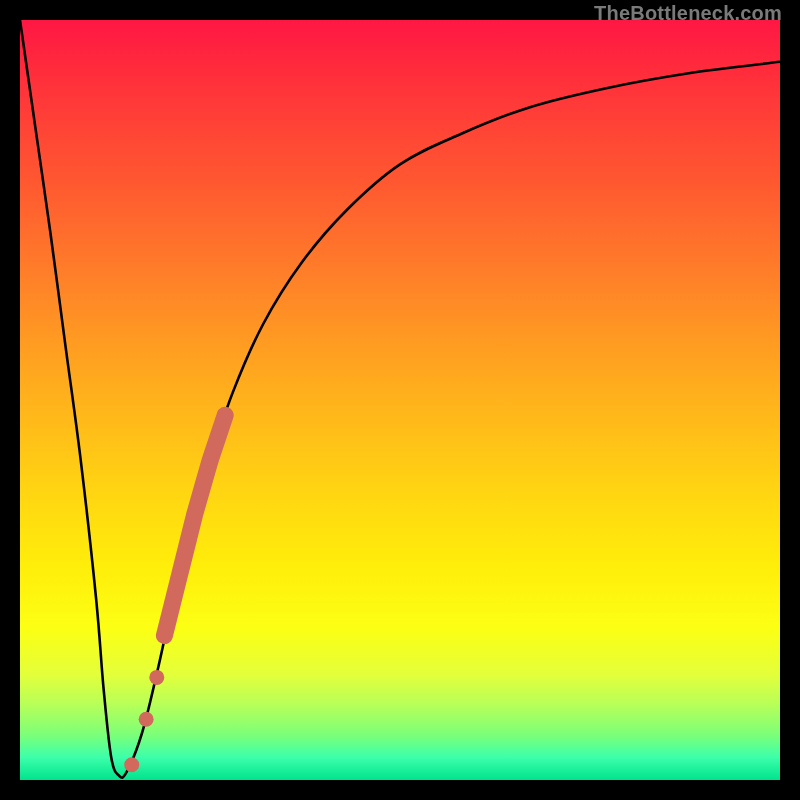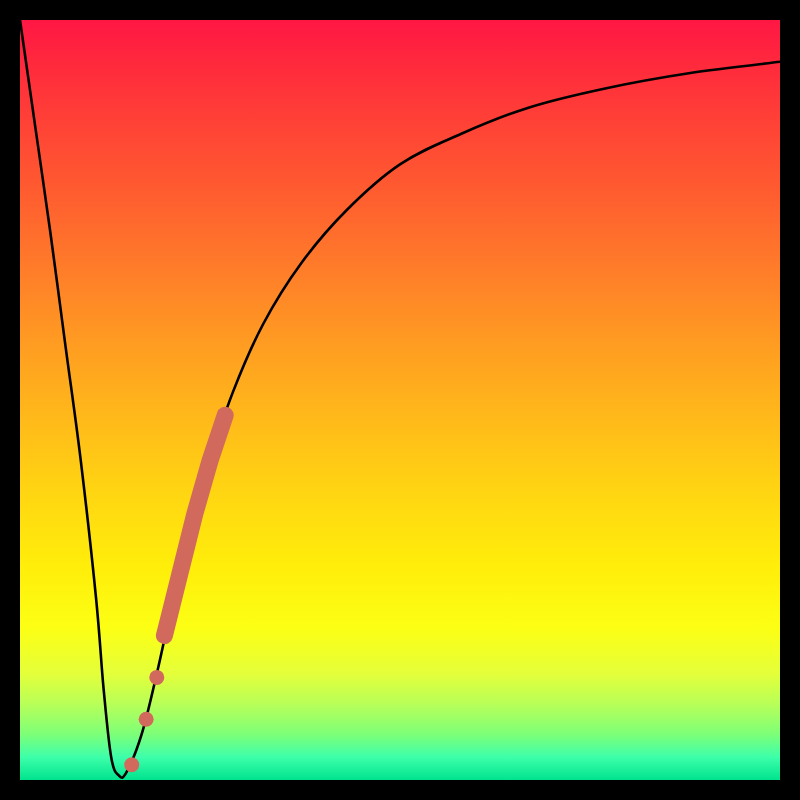--- a/index.html
+++ b/index.html
@@ -57,20 +57,21 @@
   svg.curve {
     position: absolute;
     left: 0;
     top: 0;
   }
 </style>
 </head>
 <body>
 
 <div class="frame">
+  <div class="attribution">TheBottleneck.com</div>
 
   <div class="plot">
     <svg class="curve" width="760" height="760" viewBox="0 0 760 760">
       <g>
         <path id="main-curve" fill="none" stroke="#000000" stroke-width="2.6" stroke-linejoin="round" d="M 0.00 0.00 C 2.74 19.15, 9.73 68.10, 15.20 106.40 C 20.67 144.70, 24.93 173.13, 30.40 212.80 C 35.87 252.47, 40.13 285.76, 45.60 326.80 C 51.07 367.84, 55.33 395.66, 60.80 440.80 C 66.27 485.94, 71.90 536.56, 76.00 577.60 C 80.10 618.64, 80.86 640.07, 83.60 668.80 C 86.34 697.53, 88.46 721.60, 91.20 737.20 C 93.94 752.80, 96.06 752.70, 98.80 755.44 C 101.54 758.18, 102.30 759.79, 106.40 752.40 C 110.50 745.01, 116.13 732.18, 121.60 714.40 C 127.07 696.62, 131.33 676.86, 136.80 653.60 C 142.27 630.34, 146.53 608.46, 152.00 585.20 C 157.47 561.94, 160.36 550.39, 167.20 524.40 C 174.04 498.41, 181.79 468.16, 190.00 440.80 C 198.21 413.44, 203.22 397.02, 212.80 372.40 C 222.38 347.78, 230.89 327.26, 243.20 304.00 C 255.51 280.74, 266.15 263.72, 281.20 243.20 C 296.25 222.68, 309.02 207.78, 326.80 190.00 C 344.58 172.22, 359.48 158.08, 380.00 144.40 C 400.52 130.72, 417.54 124.26, 440.80 114.00 C 464.06 103.74, 483.21 95.61, 509.20 87.40 C 535.19 79.19, 556.47 74.56, 585.20 68.40 C 613.93 62.24, 637.34 57.99, 668.80 53.20 C 700.26 48.41, 743.58 43.85, 760.00 41.80"></path>
       </g>
       <g id="dots-group">
           <path d="M 144.40 615.60 L 152.00 585.20 L 159.60 554.80 L 167.20 524.40 L 174.80 494.00 L 182.40 467.40 L 190.00 440.80 L 197.60 418.00 L 205.20 395.20" stroke="#d16a5d" stroke-width="17" stroke-linecap="round" fill="none"></path>
           <circle cx="111.72" cy="744.80" r="7.5" fill="#d16a5d"></circle>
           <circle cx="126.16" cy="699.20" r="7.5" fill="#d16a5d"></circle>

